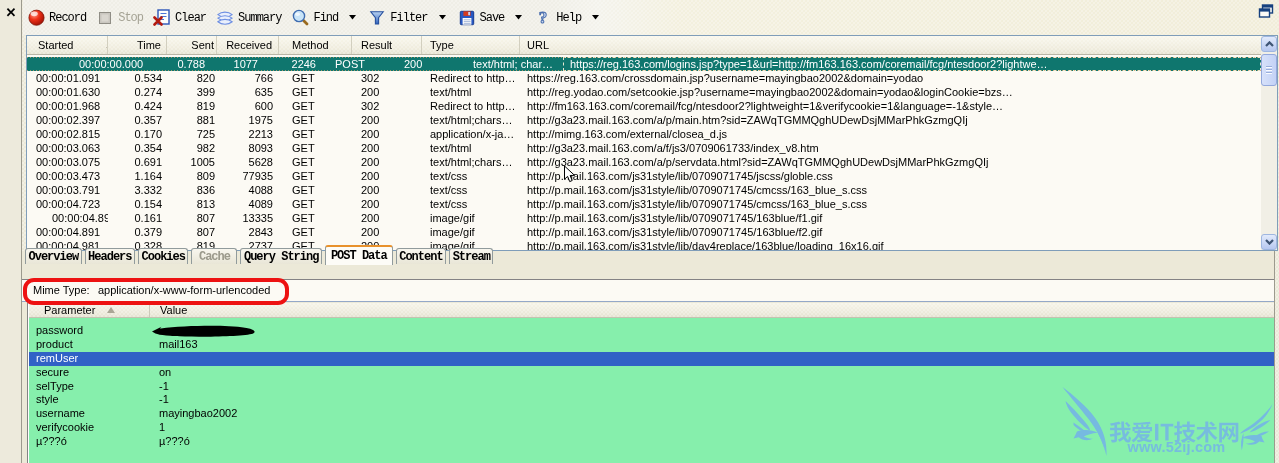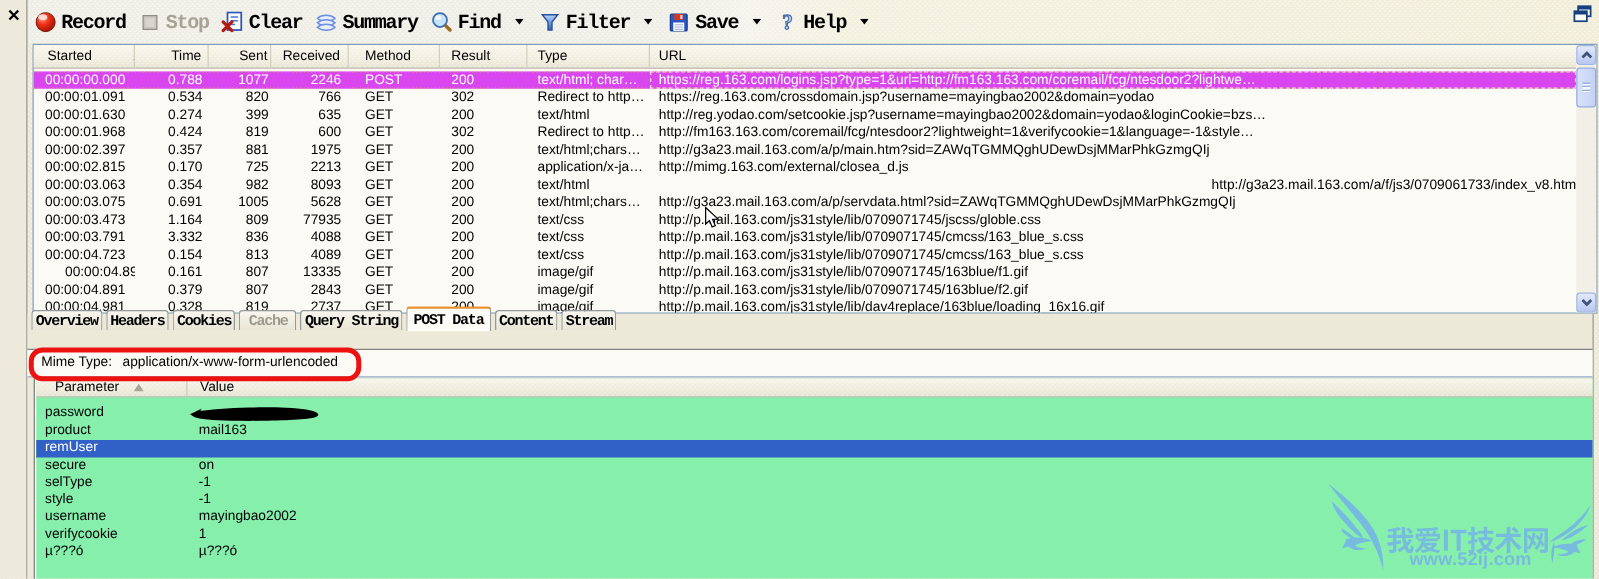--- a/index.html
+++ b/index.html
@@ -22,42 +22,42 @@
   
   .topbar{position:absolute;left:23px;top:0;width:1256px;height:35px;
     background-image:
       radial-gradient(circle at 1px 1px, rgba(255,255,255,.55) 0.5px, rgba(255,255,255,0) 0.95px),
       radial-gradient(circle at 3px 3px, rgba(255,255,255,.55) 0.5px, rgba(255,255,255,0) 0.95px),
       linear-gradient(90deg,#EFEEE6 0px,#EFEEE6 530px,#F4F3EC 575px,#F3F0DE 655px,#F1EDD9 100%);
     background-size:4px 4px,4px 4px,auto;}
   .toolbar{position:absolute;left:4px;top:2px;height:31px;display:flex;align-items:center;}
   .tbtn{display:flex;align-items:center;margin-right:0;}
   .tbtn .ticon{width:18px;height:18px;display:flex;align-items:center;justify-content:center;}
-  .tbtn .tlabel{margin-left:4px;font-family:"Liberation Mono",monospace;font-weight:bold;font-size:16px;letter-spacing:-1px;color:#000;white-space:pre;}
+  .tbtn .tlabel{margin-left:4px;font-family:"Liberation Mono",monospace;font-weight:normal;font-size:12px;letter-spacing:-1px;color:#000;white-space:pre;}
   .tbtn.disabled .tlabel{color:#A5A395;}
   .tbtn .tarrow{margin-left:11px;width:7px;height:5px;display:flex;align-items:center;}
   .tbtn .tgap{width:10px;}
   .tbtn.hasdrop .tgap{width:12px;}
   .restore-icon{position:absolute;right:5px;top:4px;width:16px;height:14px;}
 
   
   .reqlist{position:absolute;left:26px;top:35px;width:1252px;height:216px;background:#FCFAF4;border:1px solid #7F9DB9;}
   .req-header{position:absolute;left:0;top:0;right:16px;height:19px;display:flex;
     background-image:
       radial-gradient(circle at 1px 1px, rgba(255,255,255,.45) 0.5px, rgba(255,255,255,0) 0.95px),
       radial-gradient(circle at 3px 3px, rgba(255,255,255,.45) 0.5px, rgba(255,255,255,0) 0.95px),
       linear-gradient(#F9F7EC,#EFECDD 70%,#E7E4D3);
     background-size:4px 4px,4px 4px,auto;border-bottom:1px solid #B9B6A6;}
   .req-hcell{position:relative;height:100%;border-right:1px solid #D2CFBF;display:flex;align-items:center;white-space:nowrap;overflow:hidden;gap:20px;}
   .req-hcell:last-child{border-right:none;}
   .sort-arrow{display:inline-block;margin-left:13px;width:0;height:0;border-left:4.5px solid transparent;border-right:4.5px solid transparent;border-bottom:5.5px solid #A9A695;}
   .req-body{position:absolute;left:0;top:21px;right:16px;bottom:0;overflow:hidden;}
   .req-row{display:flex;height:14px;line-height:14px;white-space:nowrap;}
   .req-cell{height:14px;overflow:hidden;white-space:nowrap;}
-  .req-row.selected{background:#d946ef;color:#FFF;position:relative;}
+  .req-row.selected{background:#0f766e;color:#FFF;position:relative;padding-left:43px;}
   .req-row.selected::before,.req-row.selected::after{content:"";position:absolute;left:0;right:0;height:1px;
     background-image:repeating-linear-gradient(90deg,rgba(208,160,104,0.75) 0 1px,transparent 1px 3px);}
   .req-row.selected::before{top:0;}
   .req-row.selected::after{bottom:0;}
   .req-row.selected .url-cell{outline:1px dashed rgba(255,244,220,.9);outline-offset:-1px;}
 
   
   .vscroll{position:absolute;top:0;right:0;width:16px;bottom:0;background:#F1EFE6;}
   .sbtn{position:absolute;left:0;width:16px;height:16px;border:1px solid #9EB6E0;border-radius:3px;
     background:linear-gradient(#E2EAFB,#C8D6F5 60%,#B6C7EF);display:flex;align-items:center;justify-content:center;}
@@ -337,21 +337,21 @@
           <div class="req-cell url-cell" style="width: auto; flex: 1 1 0%; padding-left: 7px; padding-right: 0px; text-align: left;">http://mimg.163.com/external/closea_d.js</div>
         </div>
         <div class="req-row">
           <div class="req-cell" style="width: 81px; padding-left: 9px; padding-right: 0px; text-align: left;">00:00:03.063</div>
           <div class="req-cell" style="width: 59px; padding-left: 0px; padding-right: 5px; text-align: right;">0.354</div>
           <div class="req-cell" style="width: 50px; padding-left: 0px; padding-right: 2px; text-align: right;">982</div>
           <div class="req-cell" style="width: 62px; padding-left: 0px; padding-right: 6px; text-align: right;">8093</div>
           <div class="req-cell" style="width: 73px; padding-left: 13px; padding-right: 0px; text-align: left;">GET</div>
           <div class="req-cell" style="width: 70px; padding-left: 9px; padding-right: 0px; text-align: left;">200</div>
           <div class="req-cell" style="width: 98px; padding-left: 8px; padding-right: 0px; text-align: left;">text/html</div>
-          <div class="req-cell url-cell" style="width: auto; flex: 1 1 0%; padding-left: 7px; padding-right: 0px; text-align: right;">http://g3a23.mail.163.com/a/f/js3/0709061733/index_v8.htm</div>
+          <div class="req-cell url-cell" style="width: auto; flex: 1 1 0%; padding-left: 7px; padding-right: 0px; text-align: left;">http://g3a23.mail.163.com/a/f/js3/0709061733/index_v8.htm</div>
         </div>
         <div class="req-row">
           <div class="req-cell" style="width: 81px; padding-left: 9px; padding-right: 0px; text-align: left;">00:00:03.075</div>
           <div class="req-cell" style="width: 59px; padding-left: 0px; padding-right: 5px; text-align: right;">0.691</div>
           <div class="req-cell" style="width: 50px; padding-left: 0px; padding-right: 2px; text-align: right;">1005</div>
           <div class="req-cell" style="width: 62px; padding-left: 0px; padding-right: 6px; text-align: right;">5628</div>
           <div class="req-cell" style="width: 73px; padding-left: 13px; padding-right: 0px; text-align: left;">GET</div>
           <div class="req-cell" style="width: 70px; padding-left: 9px; padding-right: 0px; text-align: left;">200</div>
           <div class="req-cell" style="width: 98px; padding-left: 8px; padding-right: 0px; text-align: left;">text/html;chars…</div>
           <div class="req-cell url-cell" style="width: auto; flex: 1 1 0%; padding-left: 7px; padding-right: 0px; text-align: left;">http://g3a23.mail.163.com/a/p/servdata.html?sid=ZAWqTGMMQghUDewDsjMMarPhkGzmgQIj</div>

